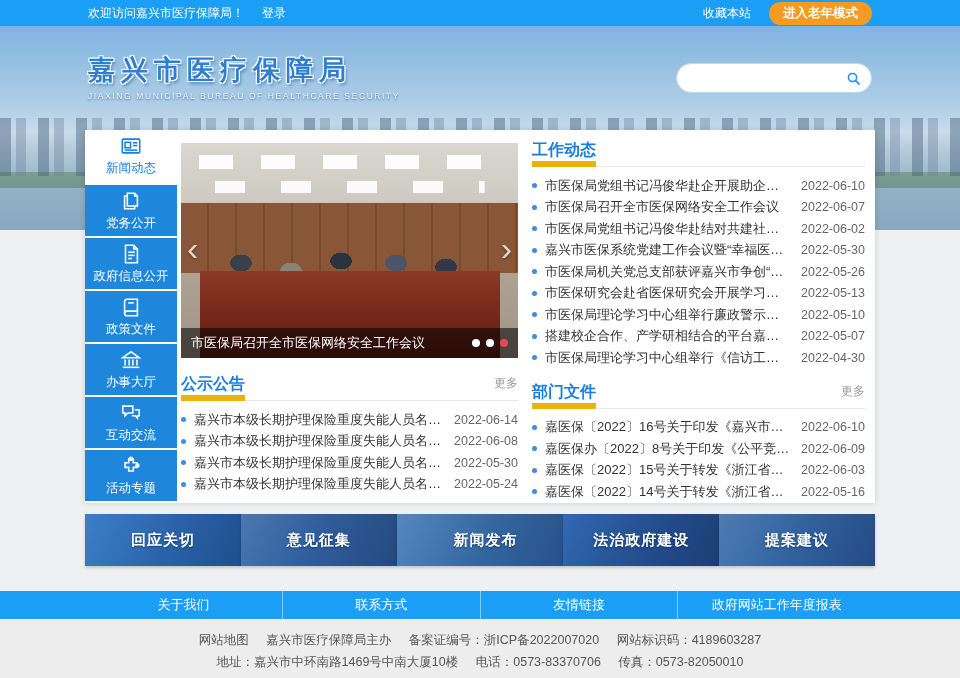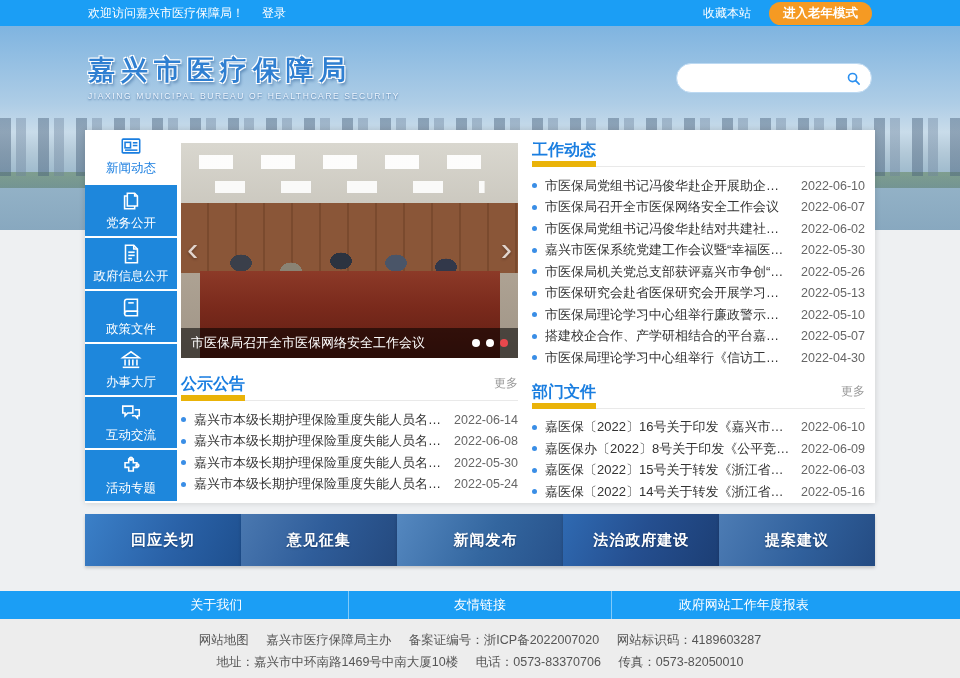--- a/index.html
+++ b/index.html
@@ -352,20 +352,21 @@
       <span>法治政府建设</span>
     </div>
   <div class="q-tile q5">
       <span>提案建议</span>
     </div>
 </div>
 
 <div class="footer-nav">
   <ul>
     <li>关于我们</li>
+    <li>联系方式</li>
     <li>友情链接</li>
     <li>政府网站工作年度报表</li>
   </ul>
 </div>
 
 <div class="footer-info">
   <div>
     <a>网站地图</a><span class="sep"></span>
     <span>嘉兴市医疗保障局主办</span><span class="sep"></span>
     <span>备案证编号：浙ICP备2022007020</span><span class="sep"></span>

